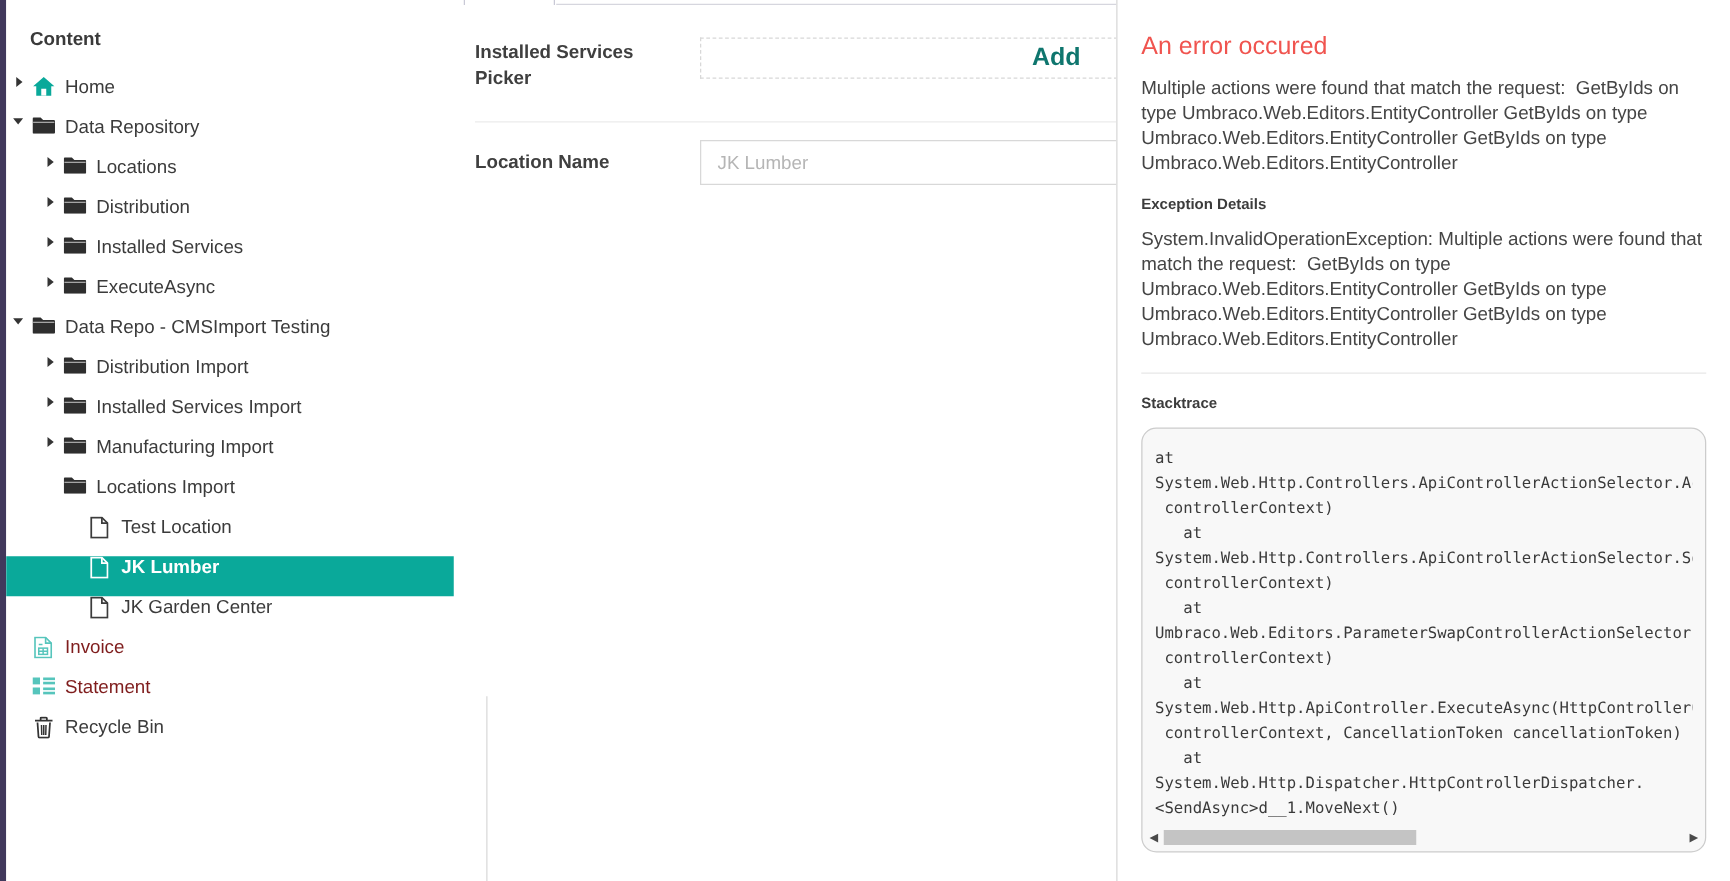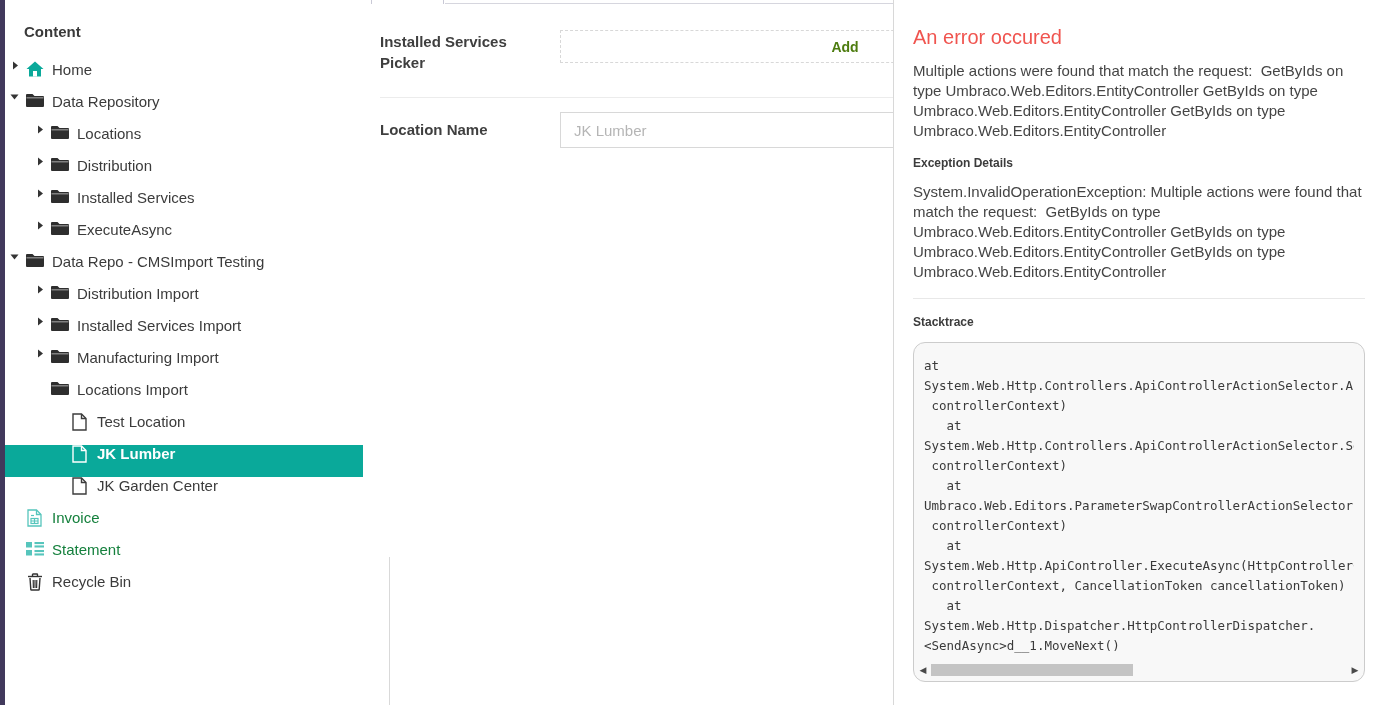--- a/index.html
+++ b/index.html
@@ -38,21 +38,21 @@
   .twisty {
     width: 13px; display: inline-flex; justify-content: center; align-items: center;
     color: #343434; flex: none;
   }
   .ticon {
     width: 19px; margin-left: 4px; margin-right: 8px;
     display: inline-flex; justify-content: center; align-items: center; flex: none;
     color: #3c3c3c;
   }
   .tlabel { line-height: 18px; }
-  .trow.muted .tlabel { color: #15803d; }
+  .trow.muted .tlabel { color: #7f1d1d; }
   .trow.selected { background: #0aa99a; color: #fff; }
   .trow.selected .tlabel { color: #fff; font-weight: 700; }
   .trow.selected .ticon { color: #fff; }
 
   
   .editor {
     position: absolute; left: 363px; top: 0; right: 0; height: 557px; background: #fff;
   }
   .tab-active {
     position: absolute; left: 8px; top: 0; width: 73px; height: 4px;
@@ -66,21 +66,21 @@
     position: absolute; left: 17px; width: 150px;
     font-size: 15px; font-weight: 700; color: #3f3f3f; line-height: 21px;
   }
   .lbl-picker { top: 31px; }
   .lbl-locname { top: 119px; }
   .picker-box {
     position: absolute; left: 197px; top: 30px; width: 570px; height: 33px;
     border: 1px dashed #d8d8d8;
     display: flex; align-items: center; justify-content: center;
   }
-  .add-link { font-size: 14px; font-weight: 700; color: #4d7c0f; cursor: pointer; }
+  .add-link { font-size: 20px; font-weight: 700; color: #0f766e; cursor: pointer; }
   .fld-divider {
     position: absolute; left: 17px; top: 97px; width: 513px; height: 0;
     border-top: 1px solid #ececec;
   }
   .locname-input {
     position: absolute; left: 197px; top: 112px; width: 570px; height: 36px;
     border: 1px solid #d8d8d8; border-radius: 0;
     font-family: "Liberation Sans", sans-serif; font-size: 15px; color: #3b3b3b;
     padding: 0 13px; outline: none; background: #fff;
   }

